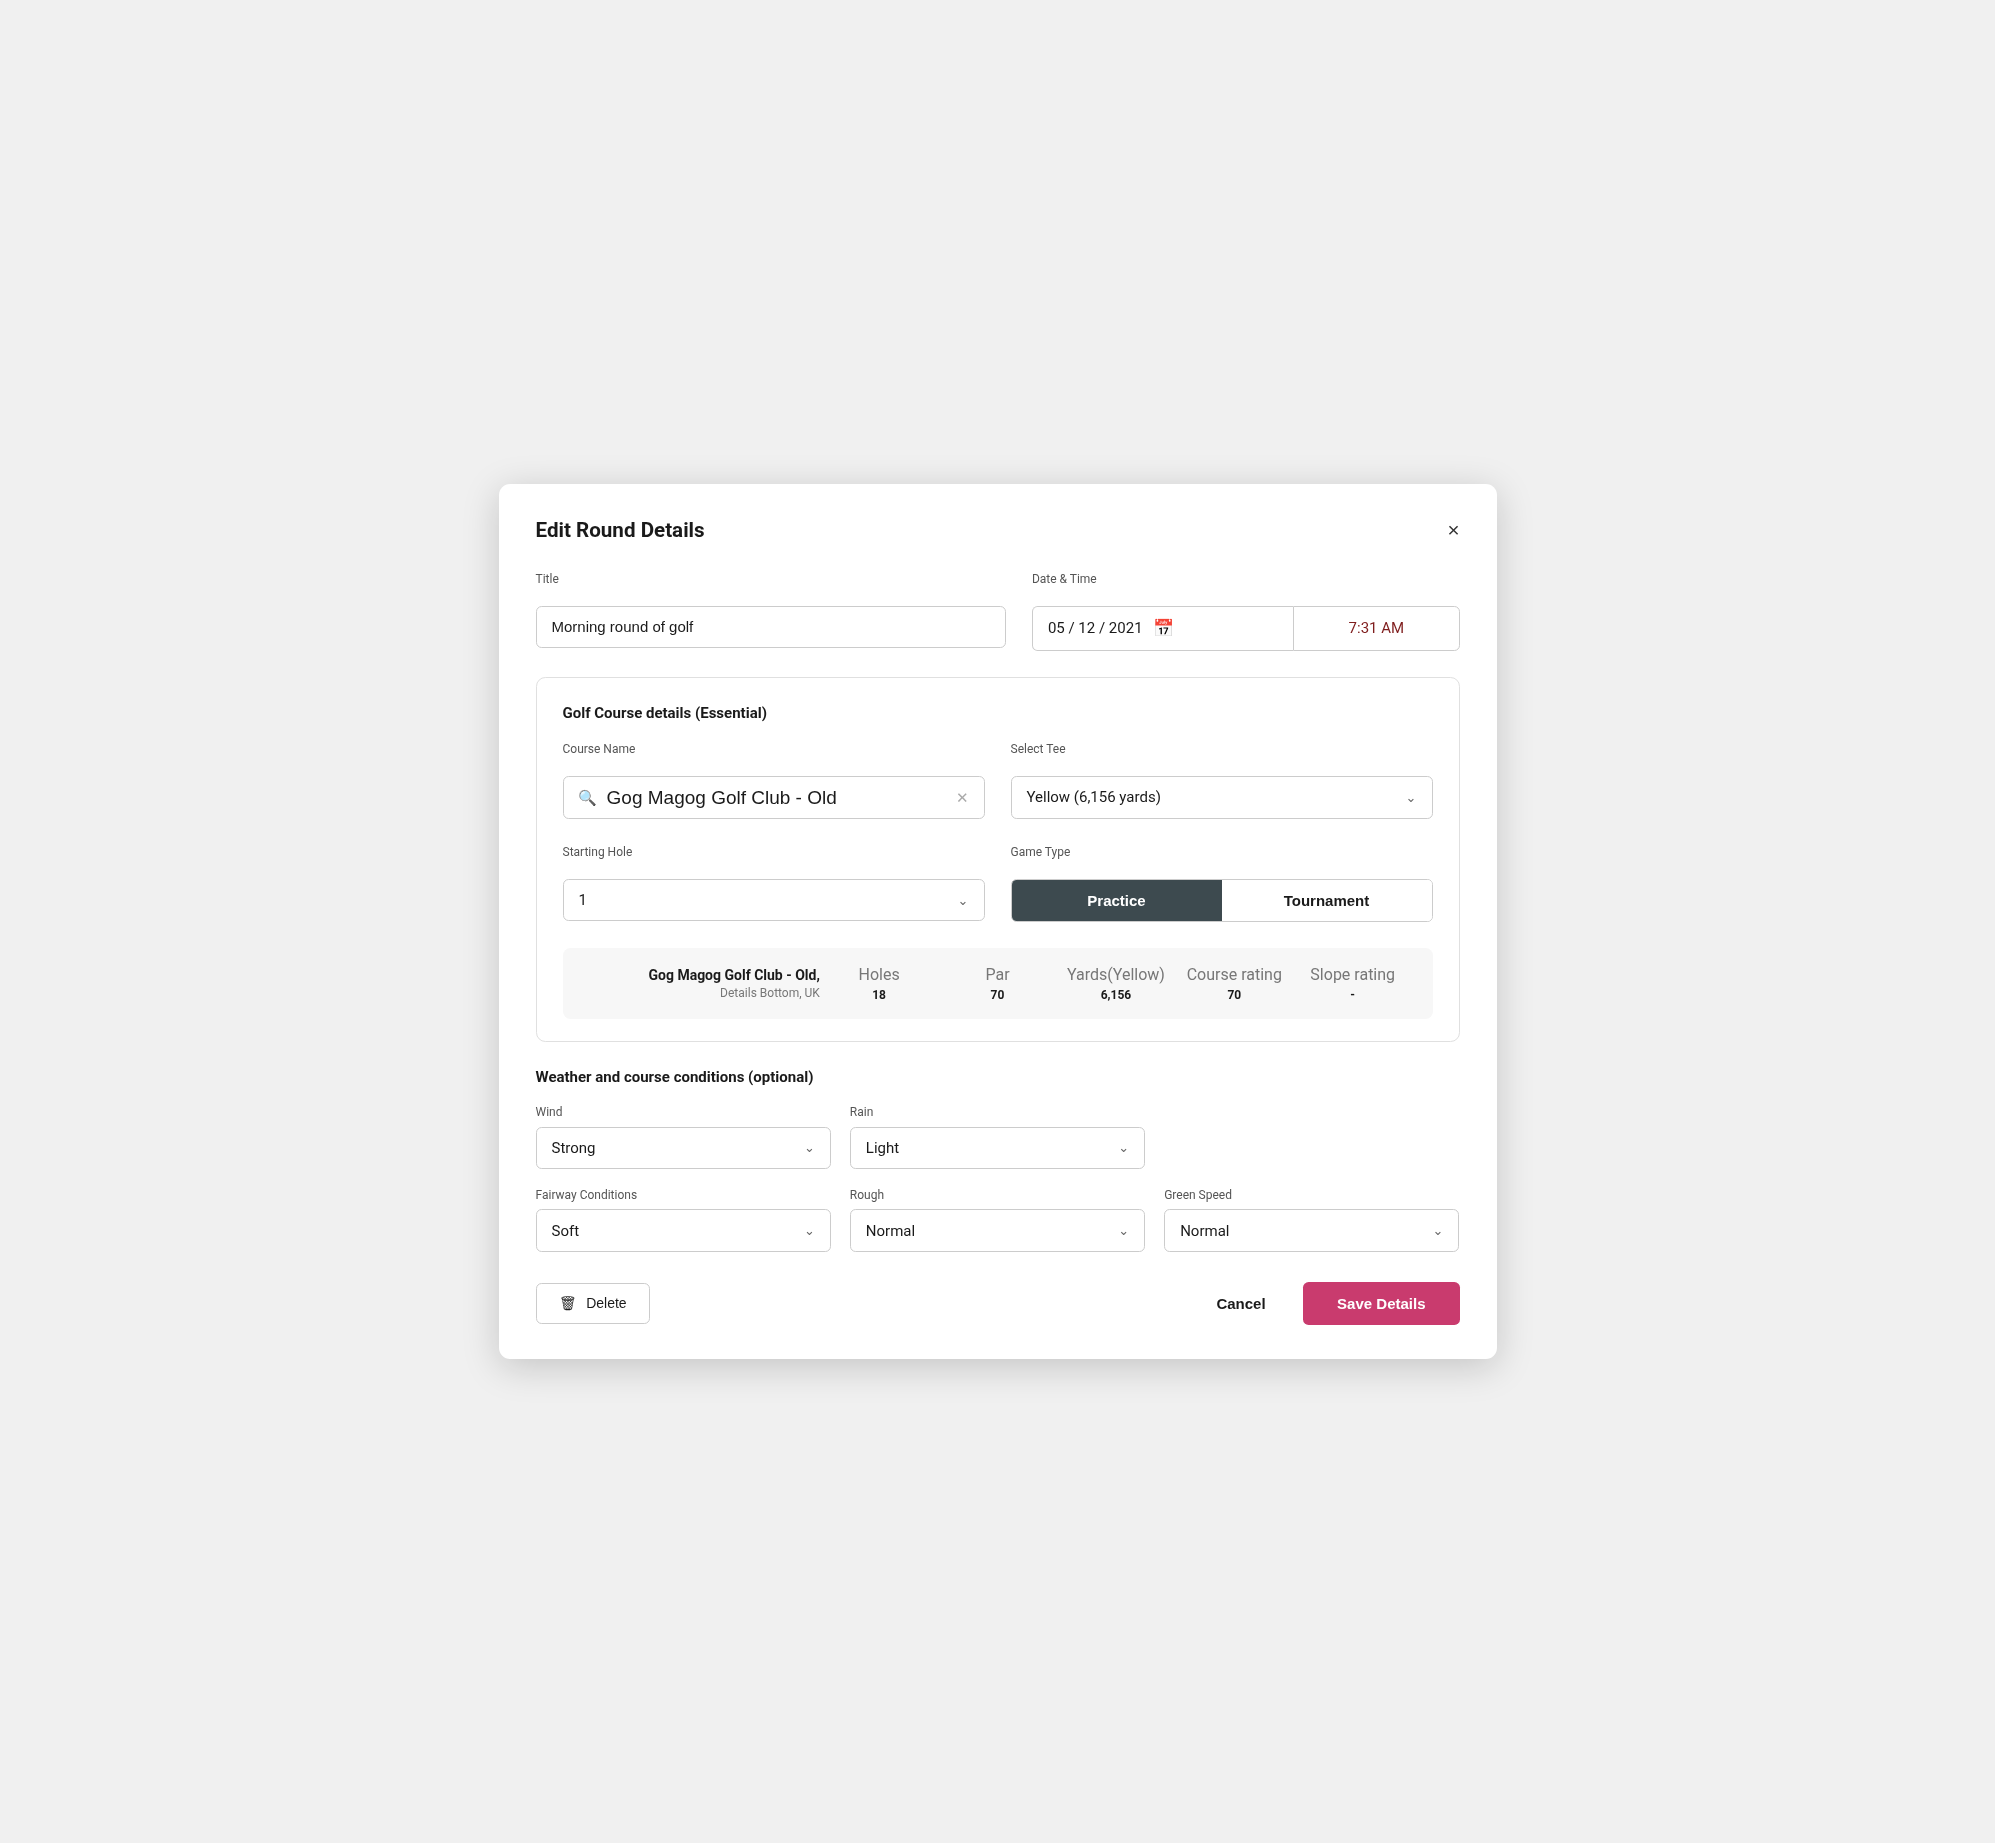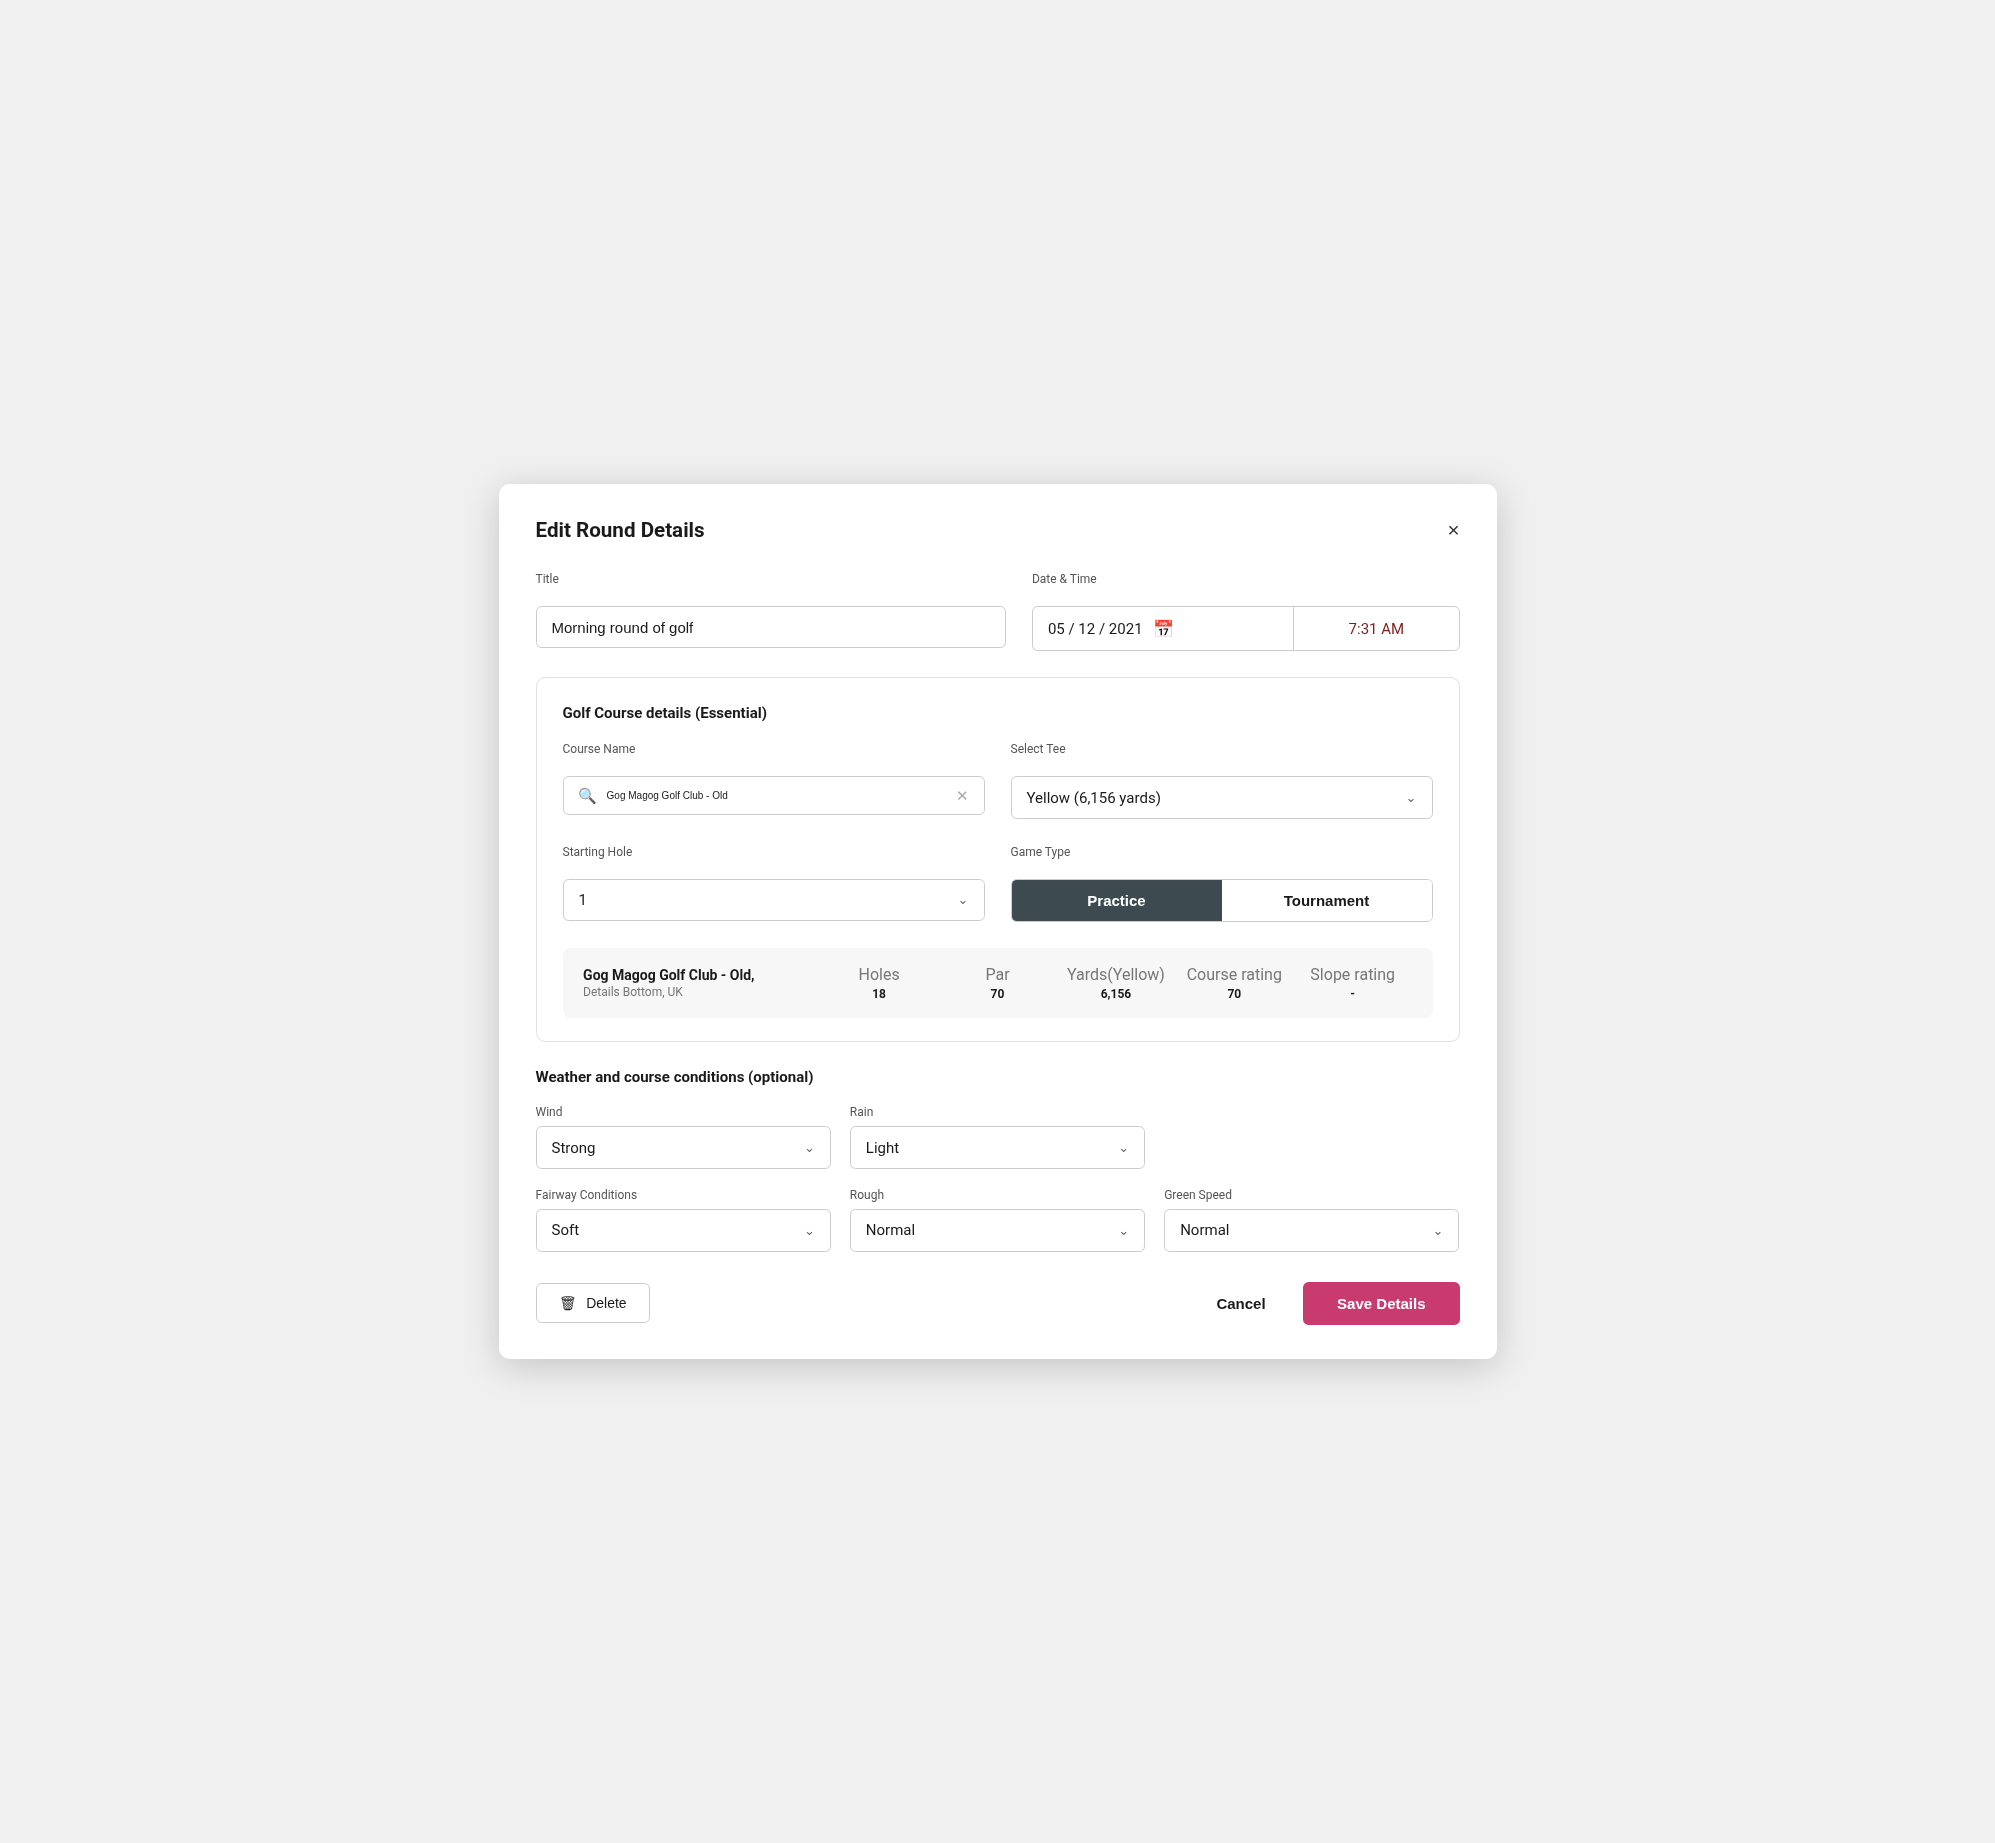--- a/index.html
+++ b/index.html
@@ -118,21 +118,21 @@
       padding: 9.4px 15px;
     }
     .search-icon {
       color: #aaa;
       font-size: 15px;
       margin-right: 9.4px;
     }
     .course-search-input {
       border: none;
       outline: none;
-      font-size: 10px;
+      font-size: 19px;
       color: #1a1a1a;
       flex: 1;
       background: transparent;
     }
     .clear-icon {
       color: #aaa;
       font-size: 15px;
       cursor: pointer;
     }
     .select-wrapper {
@@ -185,20 +185,21 @@
       background: #f7f7f7;
       border-radius: 7.5px;
       padding: 17px 20.6px;
       display: flex;
       align-items: center;
       gap: 0;
       margin-top: 19px;
     }
     .course-name-block {
       flex: 2;
+      text-align: right;
     }
     .course-name-main {
       font-size: 14px;
       font-weight: 700;
       color: #1a1a1a;
     }
     .course-name-sub {
       font-size: 12px;
       color: #777;
       margin-top: 2.8px;

